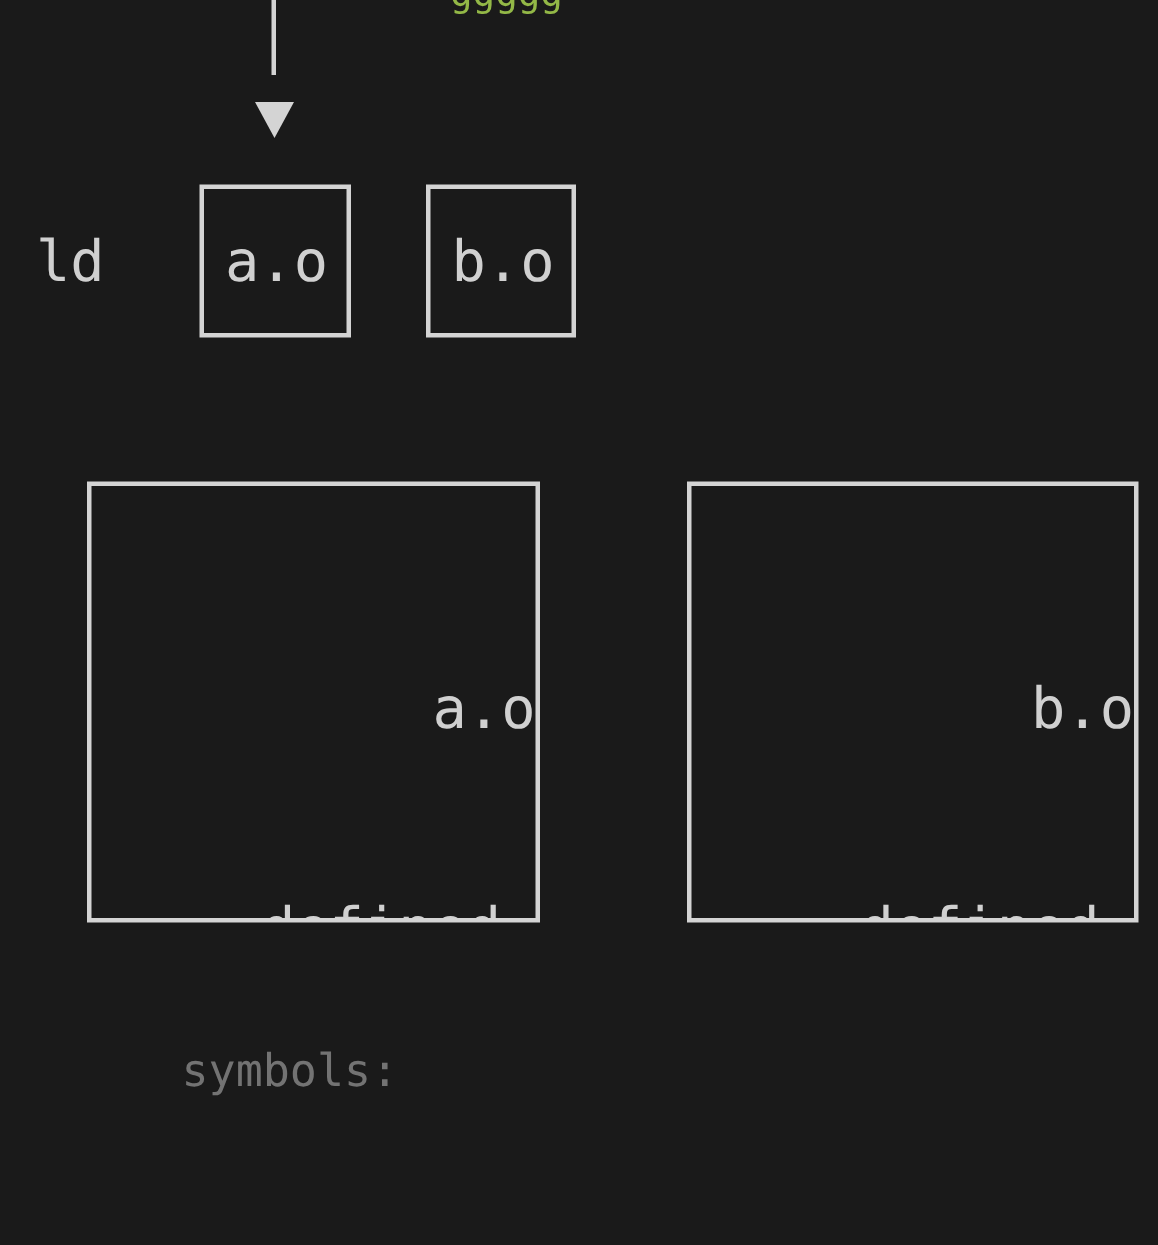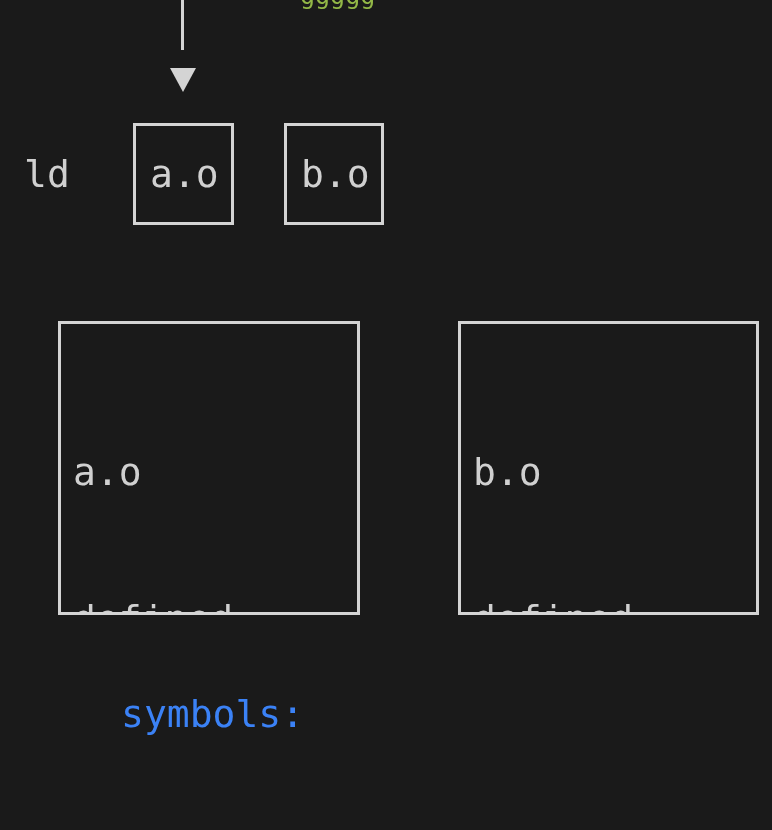--- a/index.html
+++ b/index.html
@@ -15,20 +15,21 @@
     overflow: hidden;
     position: relative;
   }
 
   #stage {
     position: absolute;
     left: 0;
     top: 0;
     width: 772px;
     height: 830px;
+    text-align: right;
   }
 
   
   .clipped-top-text {
     position: absolute;
     top: -17px;
     left: 300px;
     font-size: 25px;
     line-height: 25px;
     letter-spacing: 0px;
@@ -105,23 +106,23 @@
   .sym-line {
     display: block;
     white-space: pre;
   }
 
   
   .caption {
     position: absolute;
     left: 121px;
     top: 690px;
-    font-size: 38px;
+    font-size: 30px;
     line-height: 49px;
-    color: #3b82f6;
+    color: #737373;
     white-space: pre;
   }
 </style>
 </head>
 <body>
 
 <div id="stage">
 
   <div class="clipped-top-text">ggggg</div>
 

